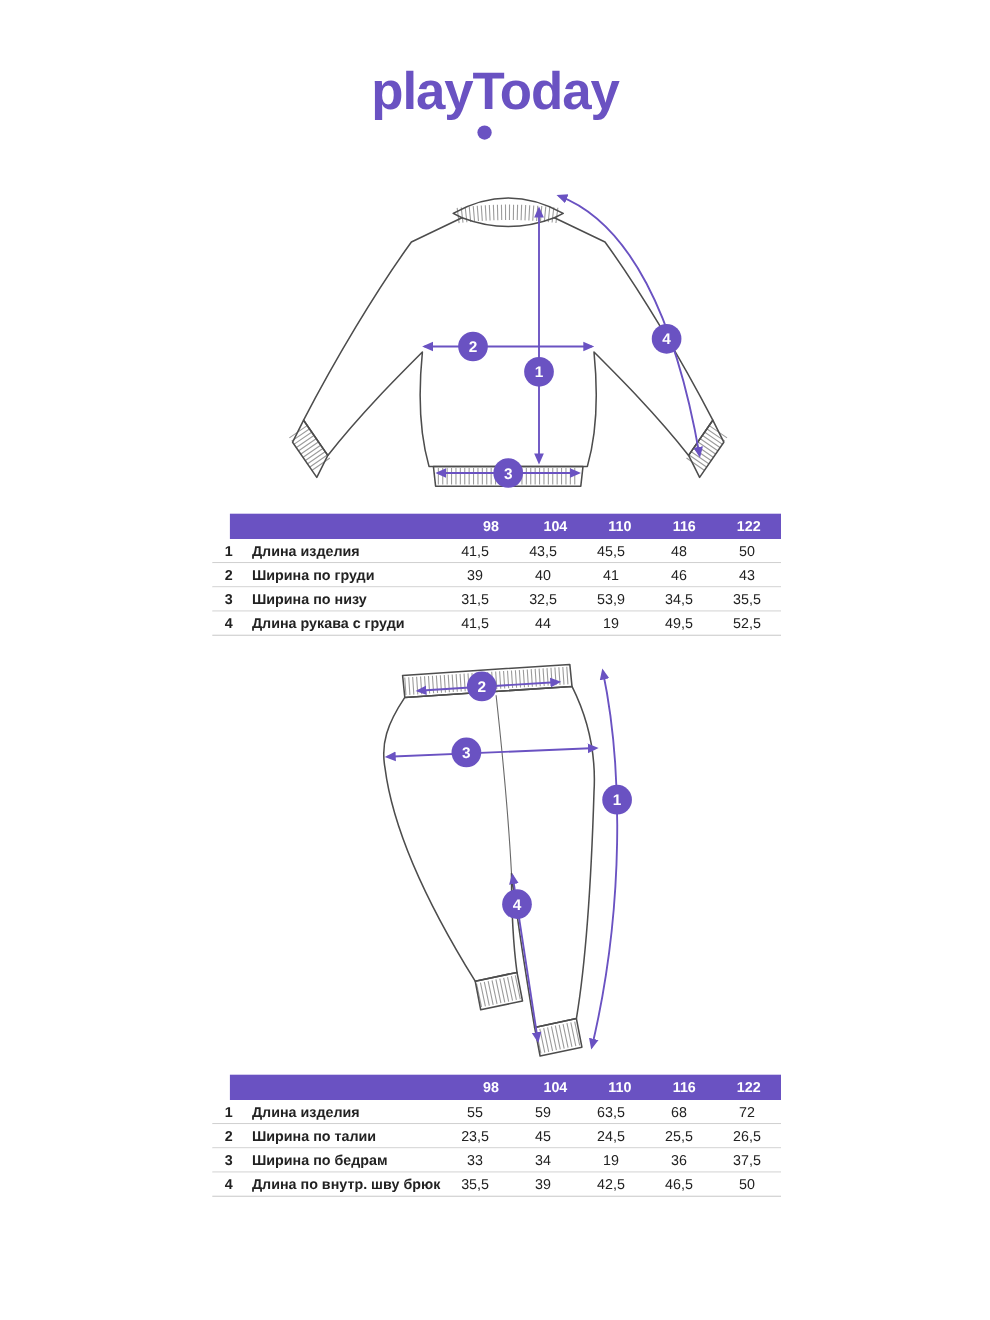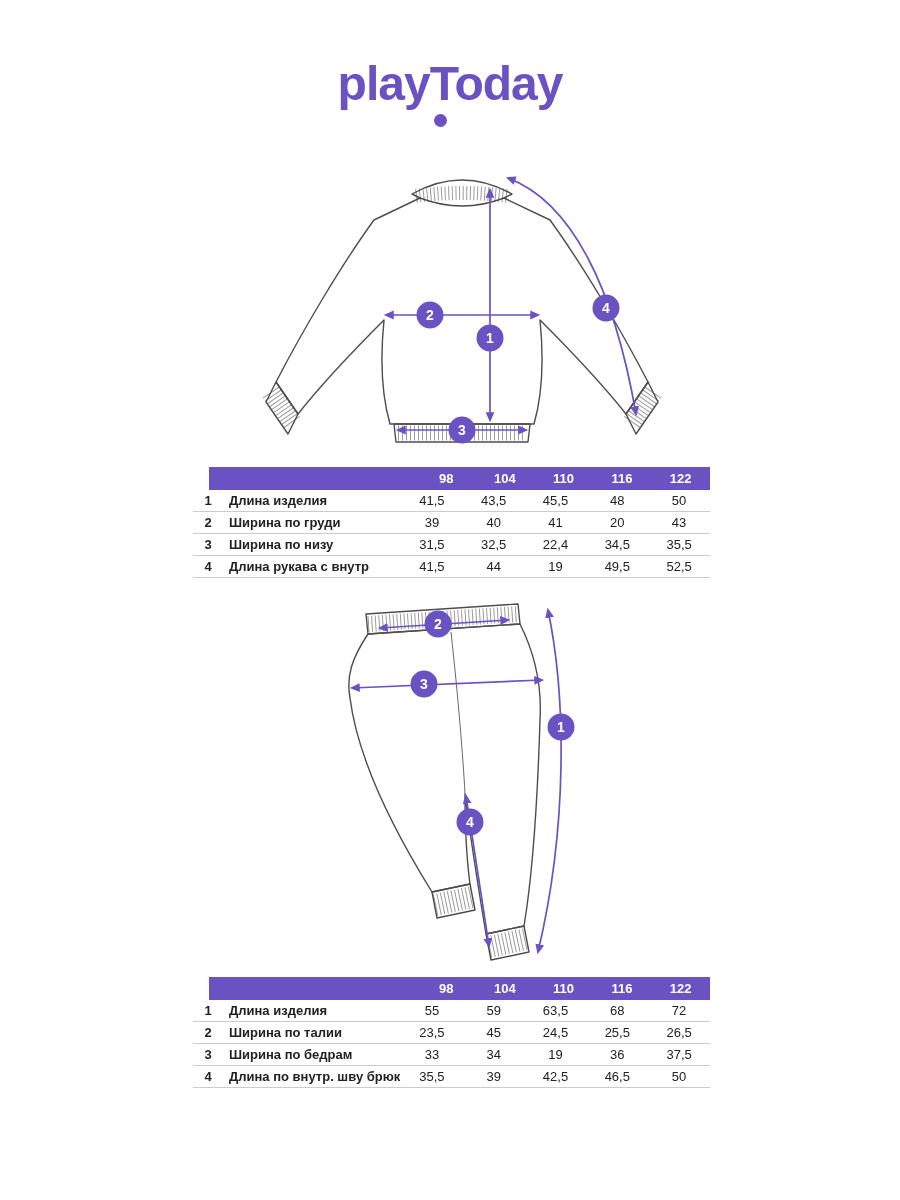--- a/index.html
+++ b/index.html
@@ -109,35 +109,35 @@
         <div class="tcell td-val">45,5</div>
         <div class="tcell td-val">48</div>
         <div class="tcell td-val">50</div>
       </div>
       <div class="trow">
         <div class="tcell td-num">2</div>
         <div class="tcell td-label">Ширина по груди</div>
         <div class="tcell td-val">39</div>
         <div class="tcell td-val">40</div>
         <div class="tcell td-val">41</div>
-        <div class="tcell td-val">20</div>
+        <div class="tcell td-val">46</div>
         <div class="tcell td-val">43</div>
       </div>
       <div class="trow">
         <div class="tcell td-num">3</div>
         <div class="tcell td-label">Ширина по низу</div>
         <div class="tcell td-val">31,5</div>
         <div class="tcell td-val">32,5</div>
-        <div class="tcell td-val">22,4</div>
+        <div class="tcell td-val">53,9</div>
         <div class="tcell td-val">34,5</div>
         <div class="tcell td-val">35,5</div>
       </div>
       <div class="trow">
         <div class="tcell td-num">4</div>
-        <div class="tcell td-label">Длина рукава с внутр</div>
+        <div class="tcell td-label">Длина рукава с груди</div>
         <div class="tcell td-val">41,5</div>
         <div class="tcell td-val">44</div>
         <div class="tcell td-val">19</div>
         <div class="tcell td-val">49,5</div>
         <div class="tcell td-val">52,5</div>
       </div>
     </section>
 
   <svg class="fig fig-pants" viewBox="0 0 250 370">
     <defs>

